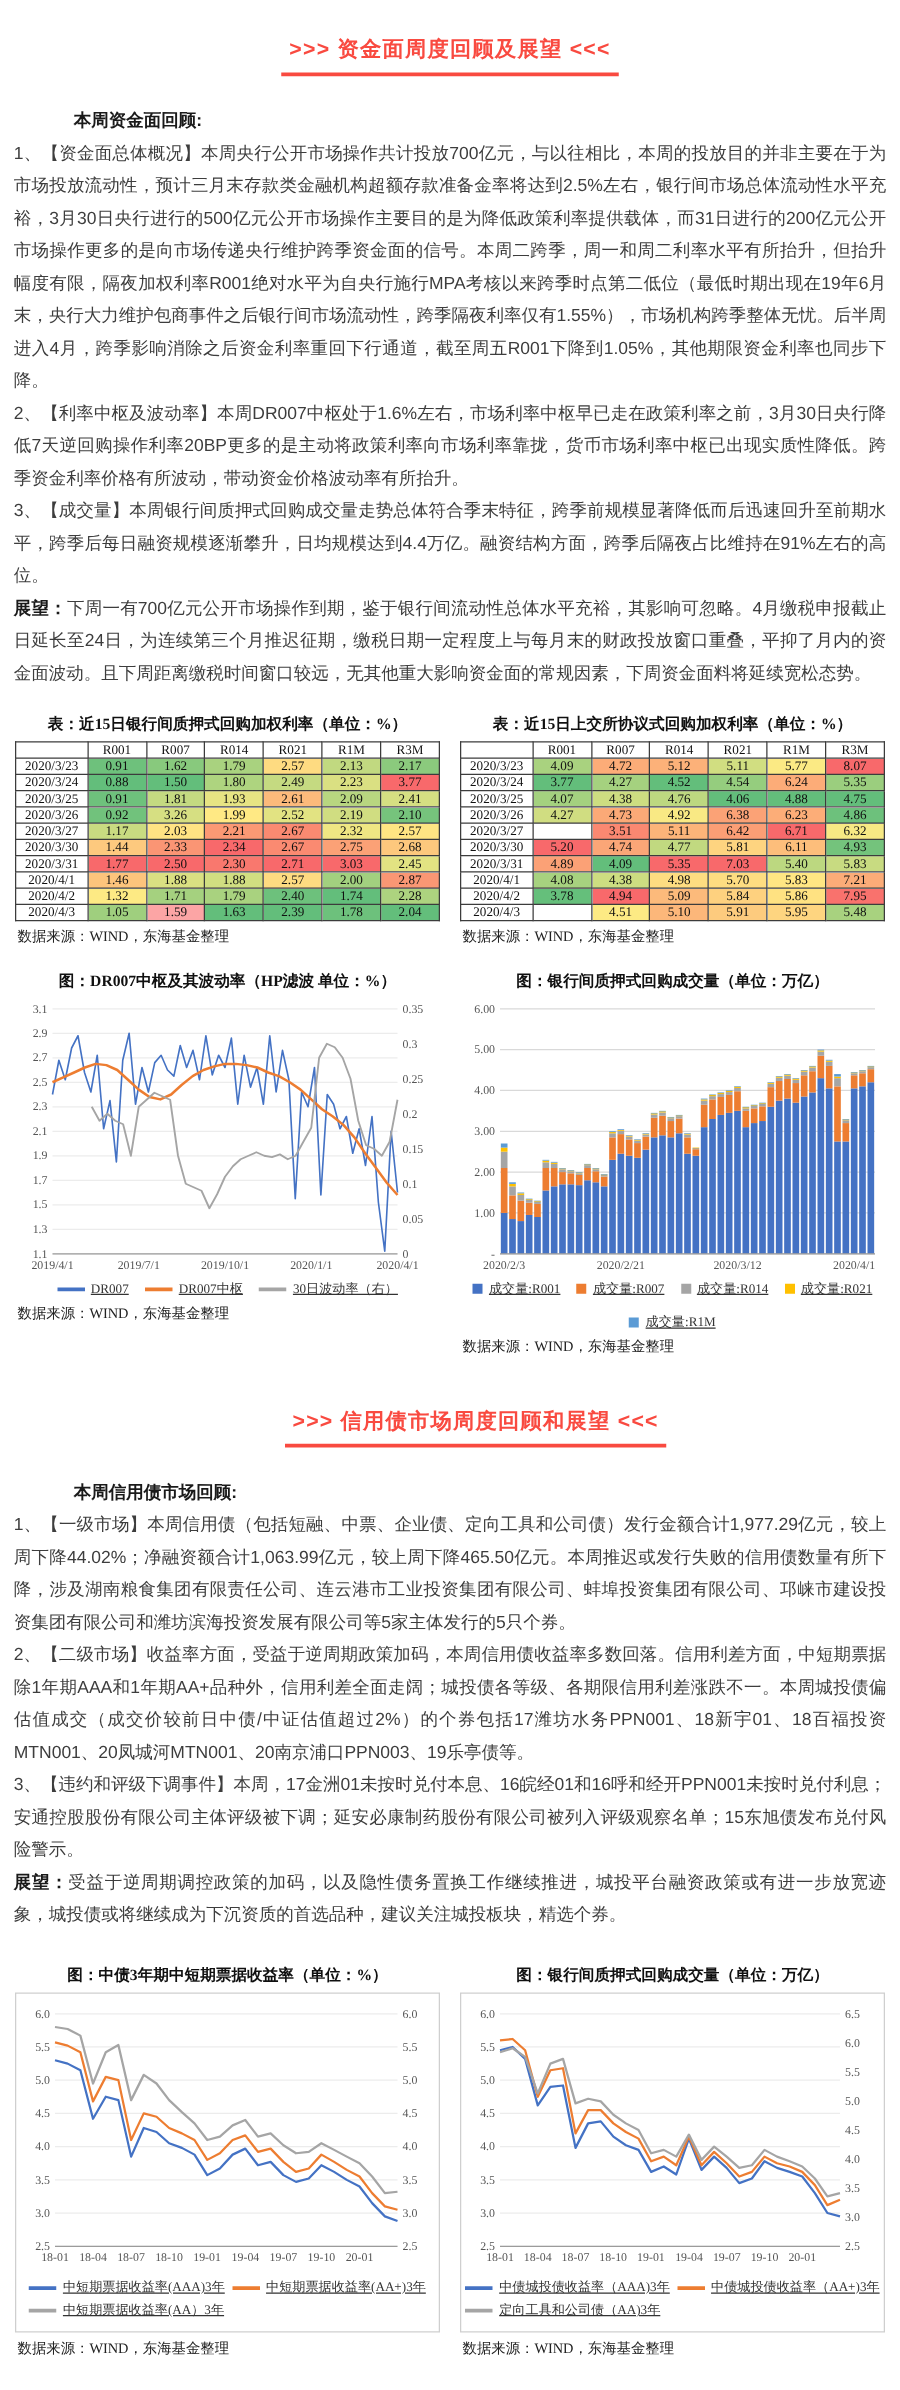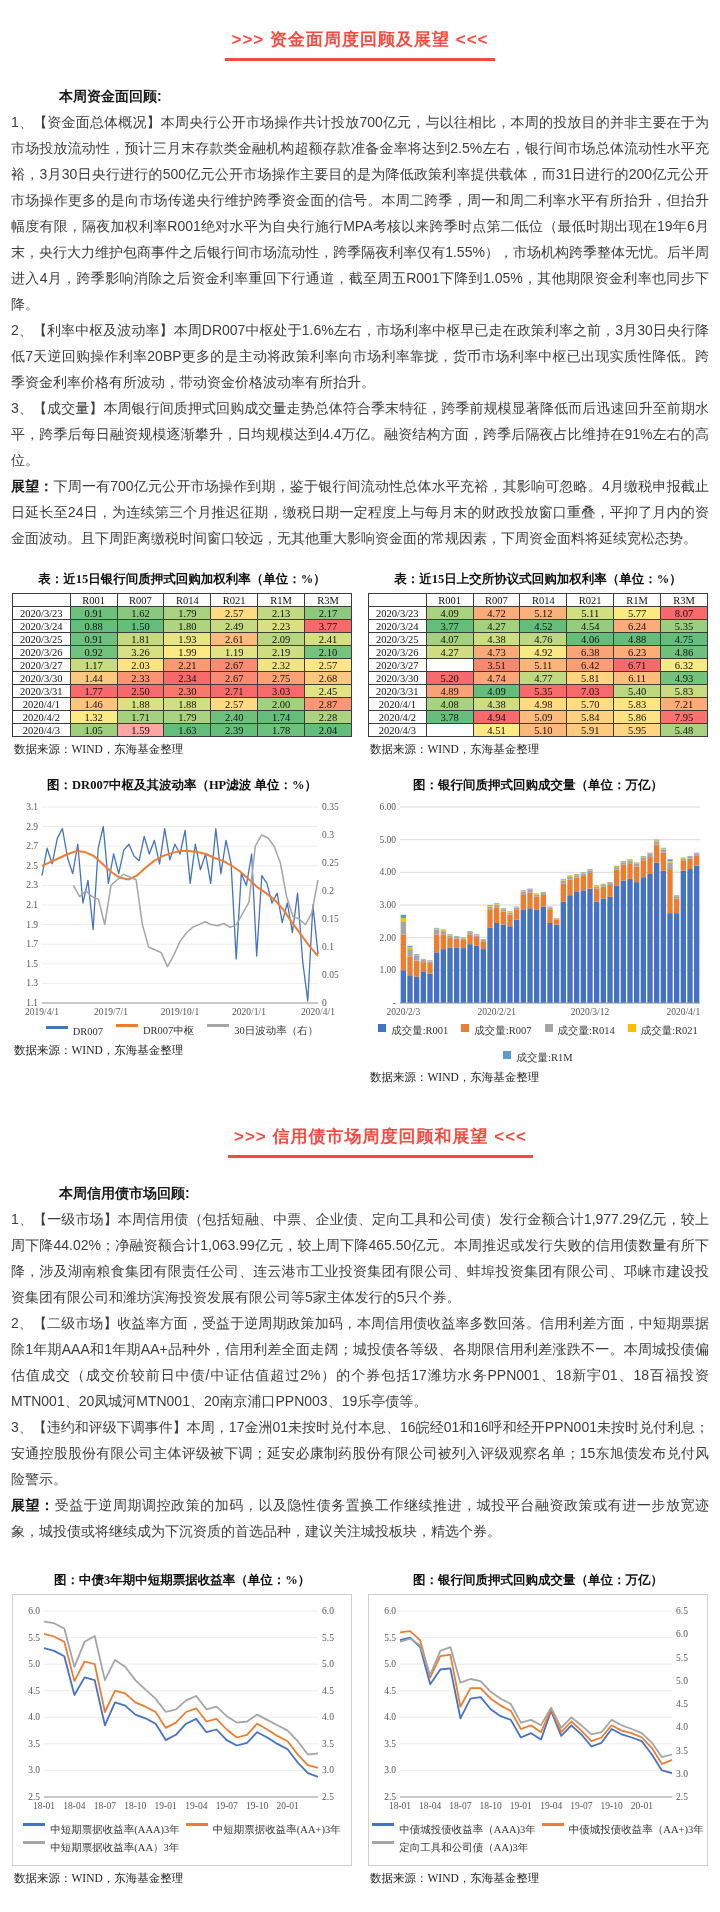--- a/index.html
+++ b/index.html
@@ -21,21 +21,21 @@
   table.heat{border-collapse:collapse;width:100%;font-family:"Liberation Serif",serif;table-layout:fixed;border-radius:28px;}
   .heat th,.heat td{border:1px solid #3c3c3c;font-size:10.5px;font-weight:normal;text-align:center;
     padding:0;height:13px;color:#111;overflow:hidden;white-space:nowrap;}
   .heat th:first-child{width:17%;}
   .src{font-family:"Liberation Serif",serif;font-size:11.5px;color:#222;margin:5px 0 0 2px;}
   svg{display:block;}
   .tick{font-family:"Liberation Serif",serif;font-size:9.5px;fill:#555;}
   .legend{display:flex;justify-content:center;gap:13px;font-family:"Liberation Serif",serif;
     font-size:10.5px;color:#333;align-items:center;margin-top:3px;flex-wrap:wrap;}
   .legend.grid2{display:grid;grid-template-columns:1fr 1fr;justify-items:start;gap:4px 6px;padding:0 22px;margin-top:8px;}
-  .lg-item{display:inline-flex;align-items:flex-start;white-space:nowrap;}
+  .lg-item{display:inline-flex;align-items:center;white-space:nowrap;text-decoration:underline;}
   .sw-line{display:inline-block;width:22px;height:3px;margin-right:5px;}
   .sw-box{display:inline-block;width:8px;height:8px;margin-right:5px;}
   .chart-box{border:1px solid #cfcfcf;padding:8px 3px 10px;background:#fff;}
 </style>
 </head>
 <body>
 
 <div class="page">
 
   <div class="sec-title">
@@ -89,21 +89,21 @@
               <td style="background:rgb(231,228,131)">1.93</td>
               <td style="background:rgb(252,186,123)">2.61</td>
               <td style="background:rgb(184,214,128)">2.09</td>
               <td style="background:rgb(213,223,130)">2.41</td>
             </tr>
             <tr>
               <th>2020/3/26</th>
               <td style="background:rgb(113,194,124)">0.92</td>
               <td style="background:rgb(214,223,130)">3.26</td>
               <td style="background:rgb(255,233,132)">1.99</td>
-              <td style="background:rgb(226,227,130)">1.19</td>
+              <td style="background:rgb(226,227,130)">2.52</td>
               <td style="background:rgb(208,221,129)">2.19</td>
               <td style="background:rgb(118,195,124)">2.10</td>
             </tr>
             <tr>
               <th>2020/3/27</th>
               <td style="background:rgb(201,219,129)">1.17</td>
               <td style="background:rgb(255,227,131)">2.03</td>
               <td style="background:rgb(251,153,116)">2.21</td>
               <td style="background:rgb(250,138,113)">2.67</td>
               <td style="background:rgb(239,230,131)">2.32</td>

